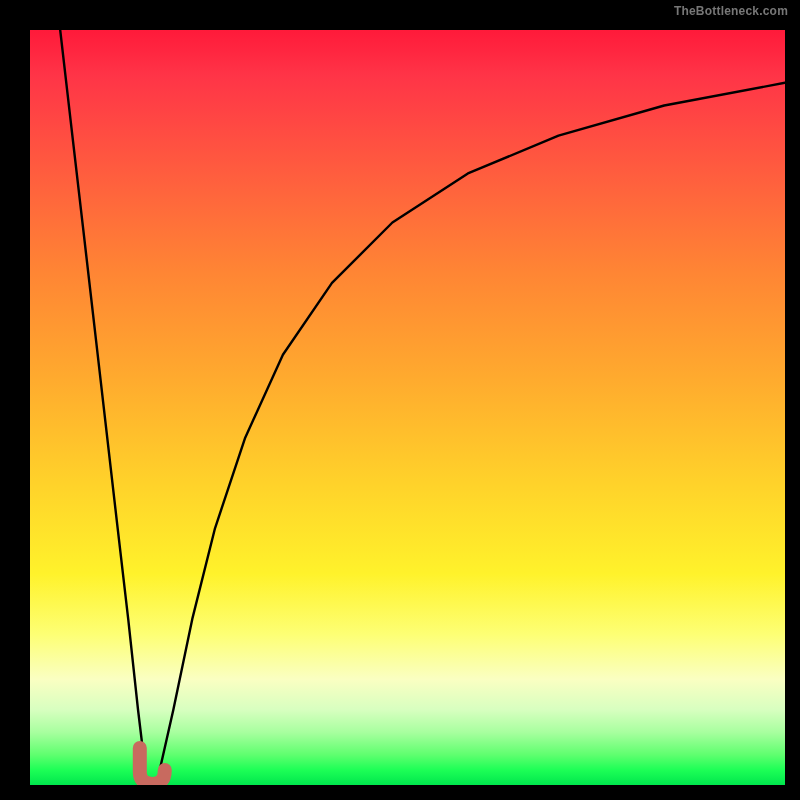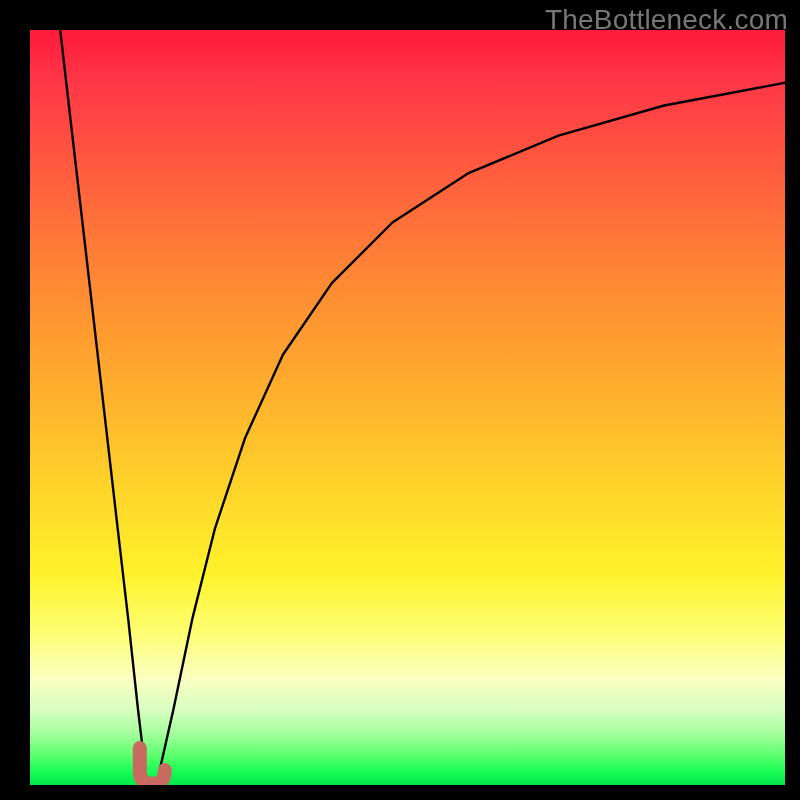--- a/index.html
+++ b/index.html
@@ -15,22 +15,22 @@
     position: relative;
     width: 800px;
     height: 800px;
     background: #000;
   }
   .watermark {
     position: absolute;
     top: 4px;
     right: 12px;
     color: #777;
-    font-size: 28px;
-    font-weight: 400;
+    font-size: 12px;
+    font-weight: 700;
     letter-spacing: 0.2px;
     user-select: none;
   }
   .plot-area {
     position: absolute;
     left: 30px;
     top: 30px;
     width: 755px;
     height: 755px;
     overflow: hidden;

